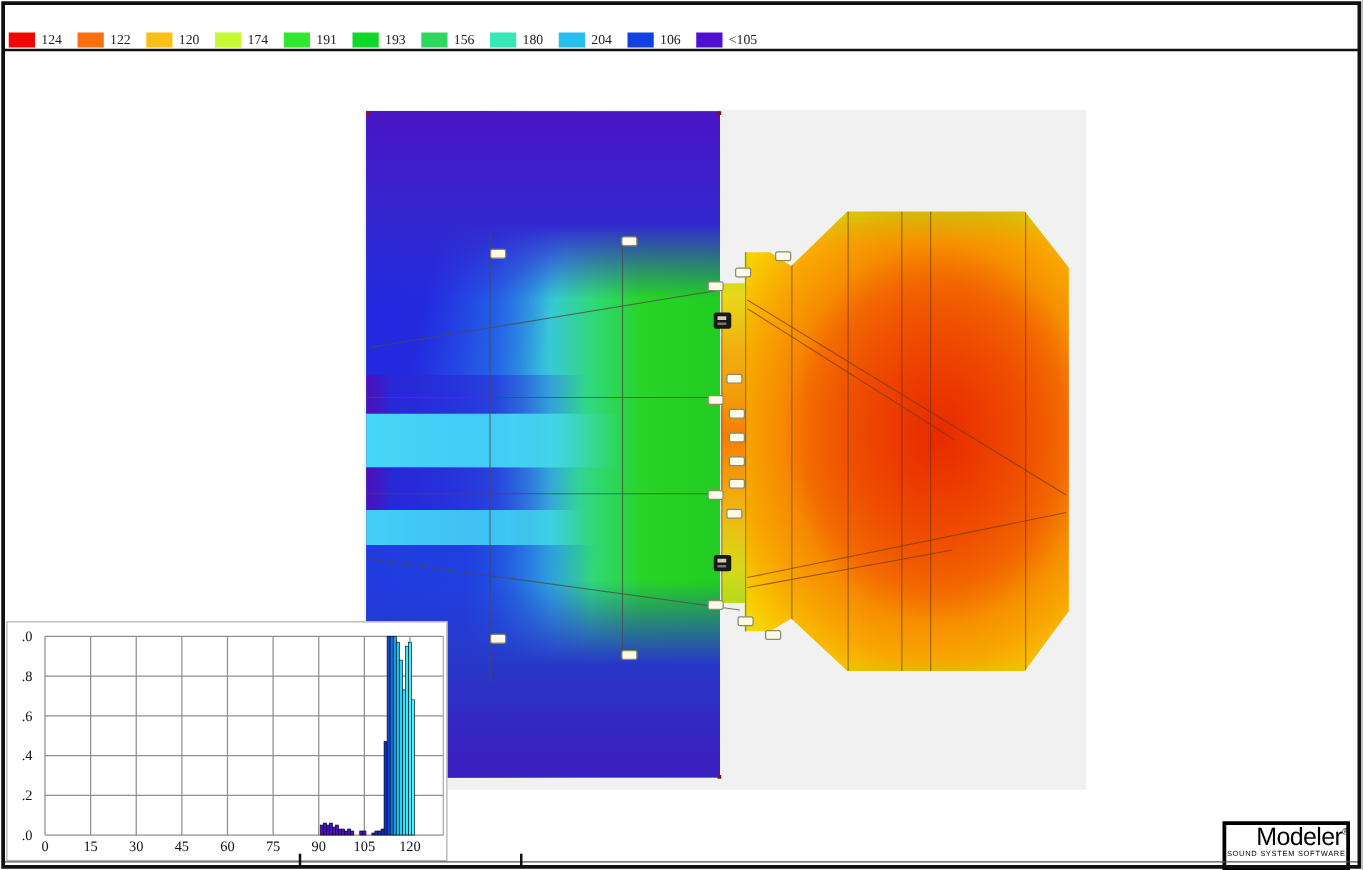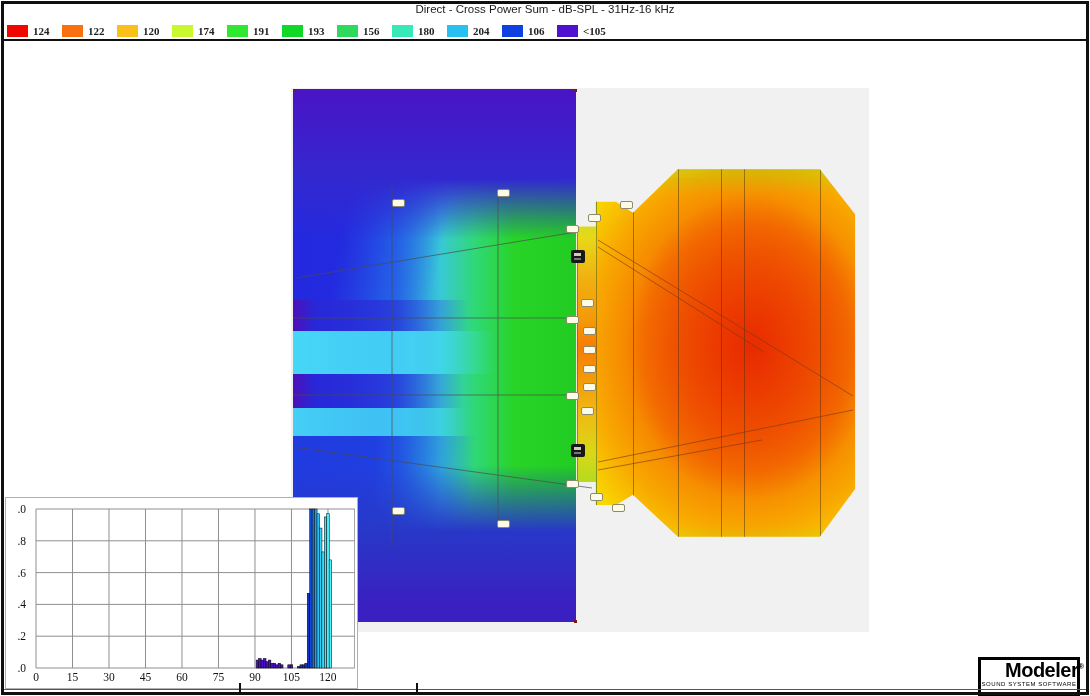--- a/index.html
+++ b/index.html
@@ -1,21 +1,21 @@
 <!DOCTYPE html>
 <html><head>
 <meta charset="utf-8">
 <style>
   html,body{margin:0;padding:0;background:#888;}
   .page{position:relative;width:1090px;height:696px;background:#fff;overflow:hidden;
         font-family:"Liberation Sans",sans-serif;}
   .frame{position:absolute;left:1px;top:1px;right:1px;bottom:1px;border:3px solid #101010;pointer-events:none;z-index:40;}
   .titlebar{position:absolute;left:60px;right:60px;top:3px;height:17px;text-align:center;
             font-size:11.5px;color:#1c1c1c;z-index:5;}
-  .legendbar{position:absolute;left:7px;top:23px;height:15px;display:flex;align-items:center;z-index:5;font-weight:bold;}
+  .legendbar{position:absolute;left:7px;top:23px;height:15px;display:flex;align-items:flex-end;z-index:5;}
   .leg-item{display:flex;align-items:center;margin-right:5px;}
   .leg-swatch{width:21px;height:12px;margin-right:5px;}
   .leg-label{font-family:"Liberation Serif",serif;font-size:11px;color:#222;min-width:24px;}
   .rule{position:absolute;left:2px;right:2px;top:39px;height:2px;background:#101010;z-index:6;}
 
   .gray-panel{position:absolute;left:291px;top:88px;width:578px;height:544px;background:#f1f1f1;}
 
   
   .venue-left{position:absolute;left:293px;top:89px;width:283px;height:533px;
     background:linear-gradient(90deg,#2334e0 0%,#2673e6 36%,#38c8d8 52%,#30d878 64%,#28d428 78%,#22cc22 100%);}
@@ -65,33 +65,32 @@
   .speaker::before{content:"";position:absolute;left:3px;top:8px;width:7px;height:2px;background:#777;}
 
   
   .hist-box{position:absolute;left:5px;top:497px;width:351px;height:190px;background:#fff;
             border:1px solid #b0b0b0;z-index:20;}
   .hist-box svg{display:block;}
 
   
   .logo-box{position:absolute;left:978px;top:657px;width:96px;height:33px;background:#fff;
             border:3px solid #000;z-index:30;text-align:center;line-height:1;}
-  .logo-name{font-size:20px;font-weight:bold;letter-spacing:-0.5px;color:#000;margin-top:0px;padding-left:24px;}
+  .logo-name{font-size:20px;font-weight:normal;letter-spacing:-0.5px;color:#000;margin-top:0px;padding-left:24px;}
   .logo-name sup{font-size:8px;vertical-align:8px;}
   .logo-tag{font-size:6px;letter-spacing:0.55px;color:#000;margin-top:1px;}
 
   .footer-thin{position:absolute;left:2px;right:2px;top:689px;height:1px;background:#555;z-index:35;}
   .footer-tick{position:absolute;top:683px;width:2px;height:9px;background:#101010;z-index:41;}
 </style>
 </head>
 <body>
 
 <div class="page">
 
-  <div class="titlebar">Direct - Cross Power Sum - dB-SPL - 31Hz-16 kHz</div>
 
   <div class="legendbar">
       <div class="leg-item">
         <div class="leg-swatch" style="background: rgb(240, 8, 0);"></div>
         <span class="leg-label">124</span>
       </div>
       <div class="leg-item">
         <div class="leg-swatch" style="background: rgb(248, 112, 16);"></div>
         <span class="leg-label">122</span>
       </div>

